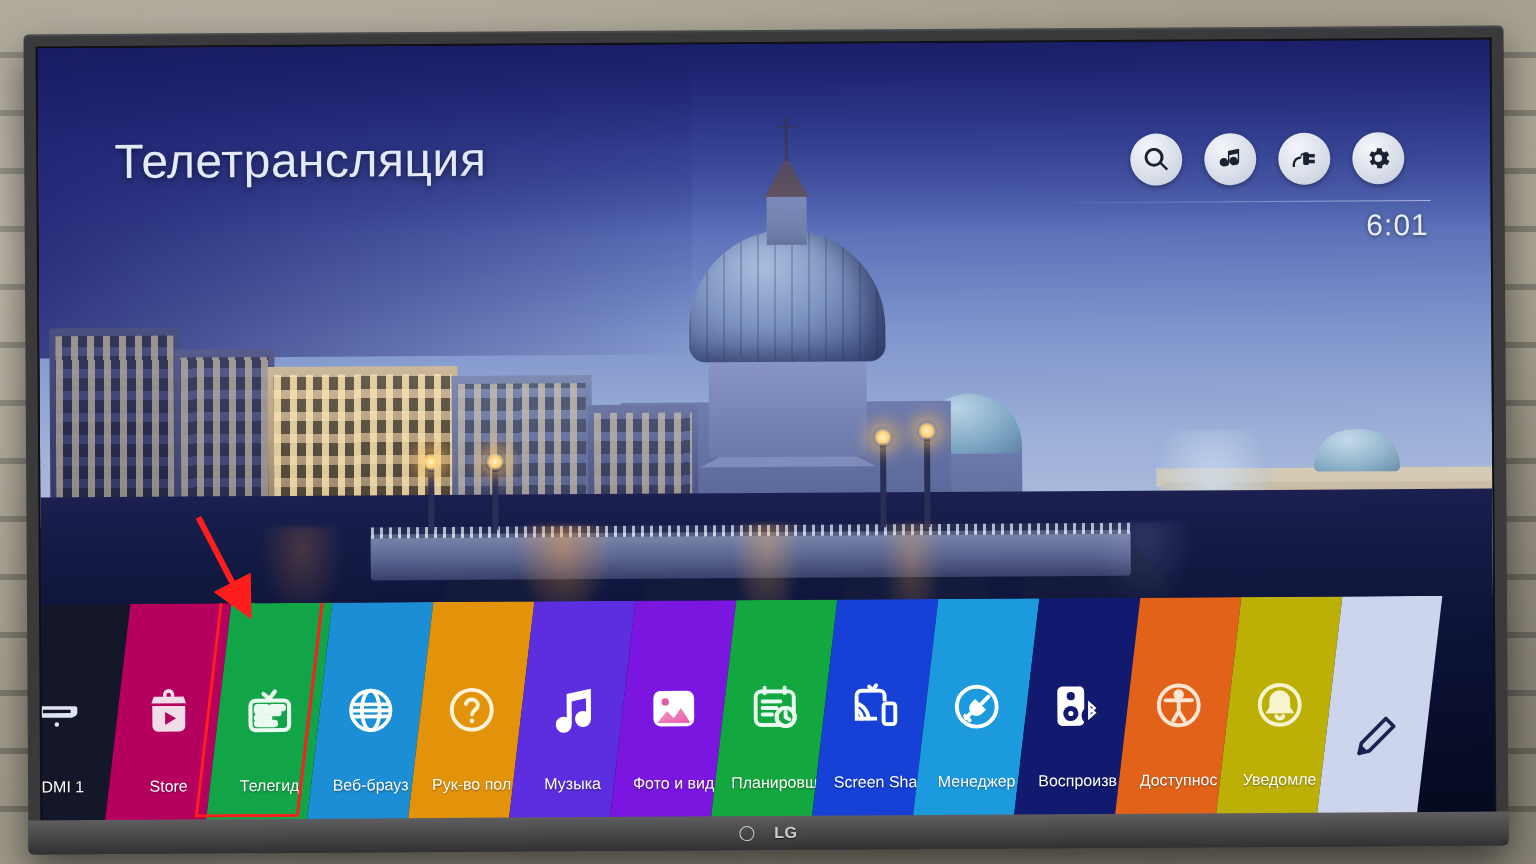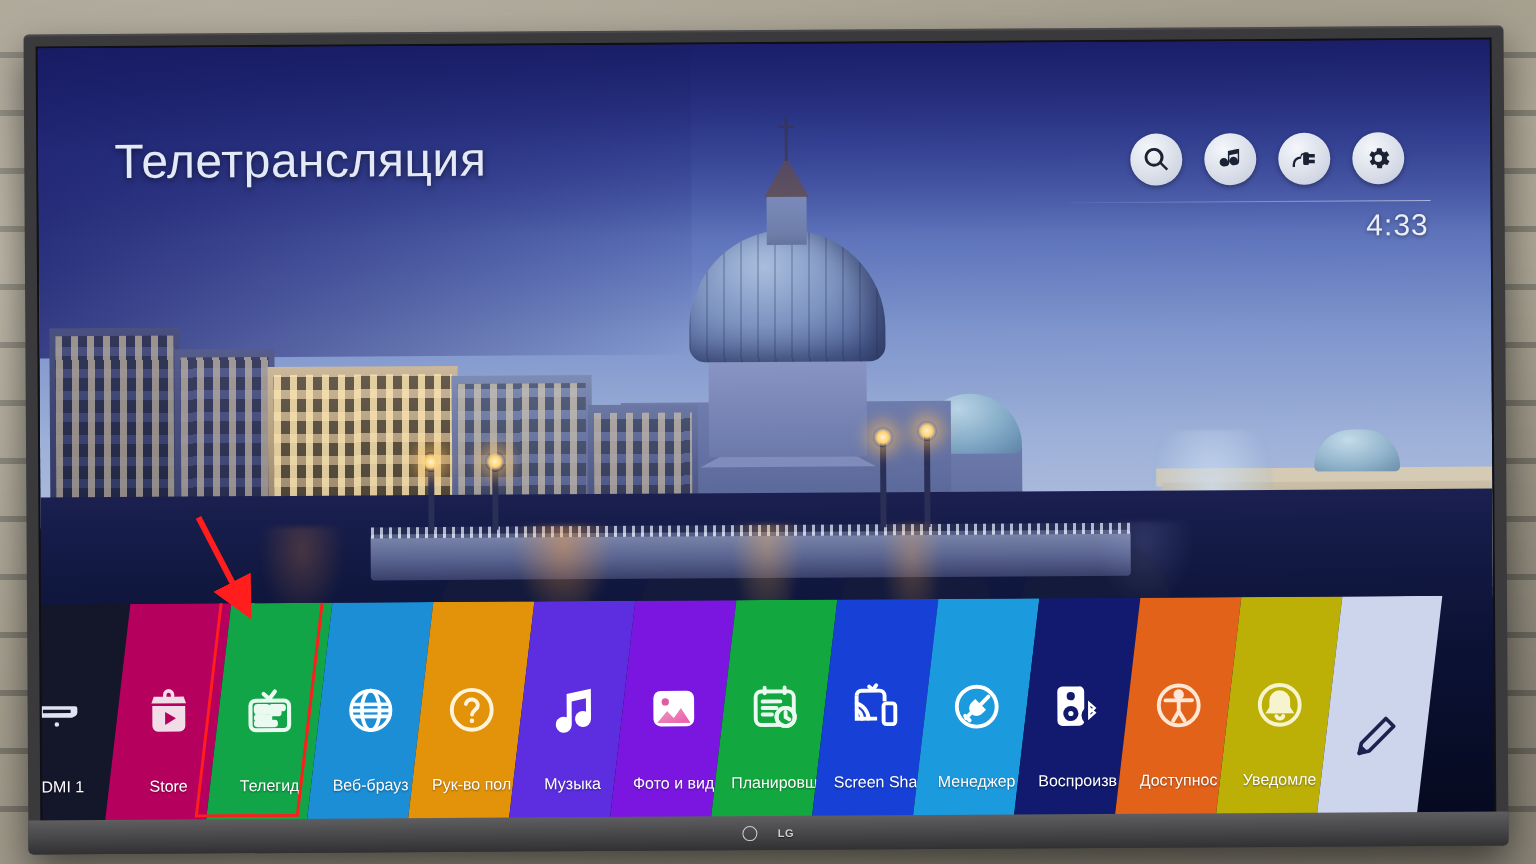--- a/index.html
+++ b/index.html
@@ -40,21 +40,21 @@
     box-shadow: 0 18px 40px rgba(0,0,0,0.55), 0 2px 0 rgba(255,255,255,0.08) inset;
     transform: rotate(-0.35deg);
   }
   #tv-bezel-bottom{
     position:absolute; left:0; right:0; bottom:0; height:34px;
     background: linear-gradient(180deg,#5e5e60 0%, #4a4a4c 45%, #313133 100%);
     border-bottom-left-radius:5px; border-bottom-right-radius:5px;
     display:flex; align-items:center; justify-content:center;
   }
   #lg-logo{
-    color:#cfcfd2; font-size:11px; letter-spacing:0.5px; font-weight:700;
+    color:#cfcfd2; font-size:16px; letter-spacing:0.5px; font-weight:700;
     text-shadow: 0 1px 1px rgba(0,0,0,0.6);
     display:flex; align-items:center; gap:20px;
   }
   #lg-logo .lg-mark{
     width:13px;height:13px;border-radius:50%;
     border:1.6px solid #cfcfd2; display:inline-block;
   }
 
   
   #screen {
@@ -406,21 +406,21 @@
           </svg>
       </div>
       <div class="tcircle">
         <svg viewBox="0 0 24 24">
             <path d="M19.4 13a7.6 7.6 0 000-2l2-1.6-2-3.4-2.4 1a7.6 7.6 0 00-1.7-1l-.4-2.6h-4l-.4 2.6a7.6 7.6 0 00-1.7 1l-2.4-1-2 3.4L6.6 11a7.6 7.6 0 000 2l-2 1.6 2 3.4 2.4-1a7.6 7.6 0 001.7 1l.4 2.6h4l.4-2.6a7.6 7.6 0 001.7-1l2.4 1 2-3.4zM12 15.2A3.2 3.2 0 1115.2 12 3.2 3.2 0 0112 15.2z"></path>
           </svg>
       </div>
     </div>
 
     <div id="divider-line"></div>
-    <div id="clock">4:33</div>
+    <div id="clock">6:01</div>
 
     <div id="launcher">
       <div id="launcher-inner">
           <div class="tile first-partial" style="background: rgb(20, 22, 42);">
             <div class="ticon">
               <svg viewBox="0 0 24 24" fill="#dfe4f2">
                 <path d="M3.5 9.2h17a1 1 0 011 1v2.1a1.6 1.6 0 01-.9 1.4l-1.6.8H5l-1.6-.8a1.6 1.6 0 01-.9-1.4v-2.1a1 1 0 011-1z"></path>
                 <rect x="5.6" y="10.8" width="12.8" height="1.6" fill="#14162a"></rect>
                 <circle cx="12" cy="17.6" r="1.05"></circle>
               </svg>

